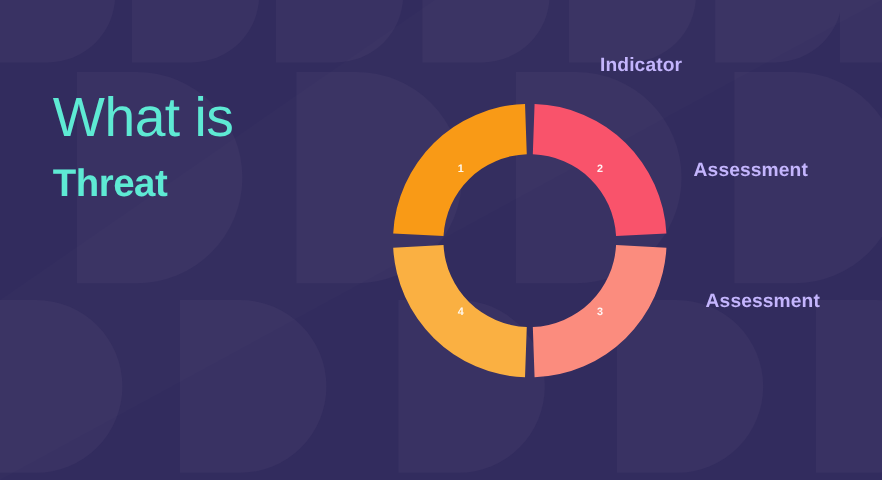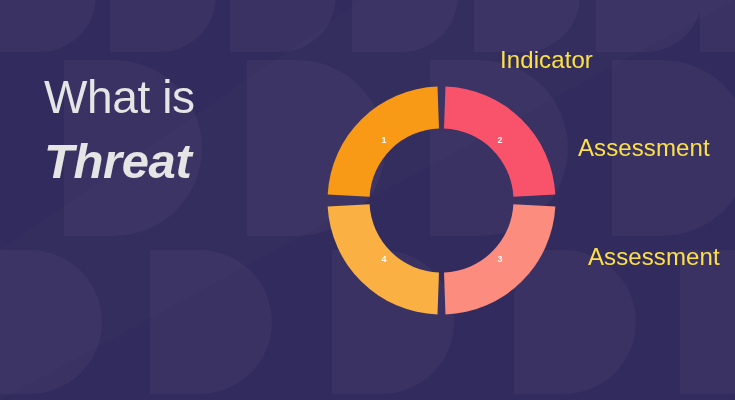--- a/index.html
+++ b/index.html
@@ -24,37 +24,36 @@
     width: 735px;
     height: 400px;
     pointer-events: none;
   }
   
   #headline {
     position: absolute;
     left: 44px;
     top: 74px;
     width: 300px;
-    color: #e5e5e5;
+    color: #5eead4;
     line-height: 1.04;
     letter-spacing: -0.4px;
   }
   .headline-line1 {
     display: block;
     font-size: 46px;
     font-weight: 400;
     margin-bottom: 4px;
   }
   .headline-line2,
   .headline-line3 {
     display: block;
-    font-size: 49px;
+    font-size: 32px;
     font-weight: 700;
     margin-top: 14px;
-    font-style: italic;
   }
   
   #donut-wrap {
     position: absolute;
     left: 320px;
     top: 79px;
     width: 243px;
     height: 243px;
   }
   #donut-svg {
@@ -67,23 +66,23 @@
     font-size: 9px;
     font-weight: 700;
     fill: #ffffff;
     opacity: 0.92;
     text-anchor: middle;
     dominant-baseline: middle;
   }
   
   .stage-label {
     position: absolute;
-    color: #fde047;
-    font-size: 24px;
-    font-weight: 400;
+    color: #c4b5fd;
+    font-size: 16px;
+    font-weight: 700;
     letter-spacing: 0.1px;
     white-space: nowrap;
   }
   #label-indicator   { left: 500px; top: 46px; }
   #label-assessment  { left: 578px; top: 134px; }
   #label-hypothesis  { left: 588px; top: 243px; }
   #label-response    { left: 501px; top: 328px; }
 </style>
 </head>
 <body>

